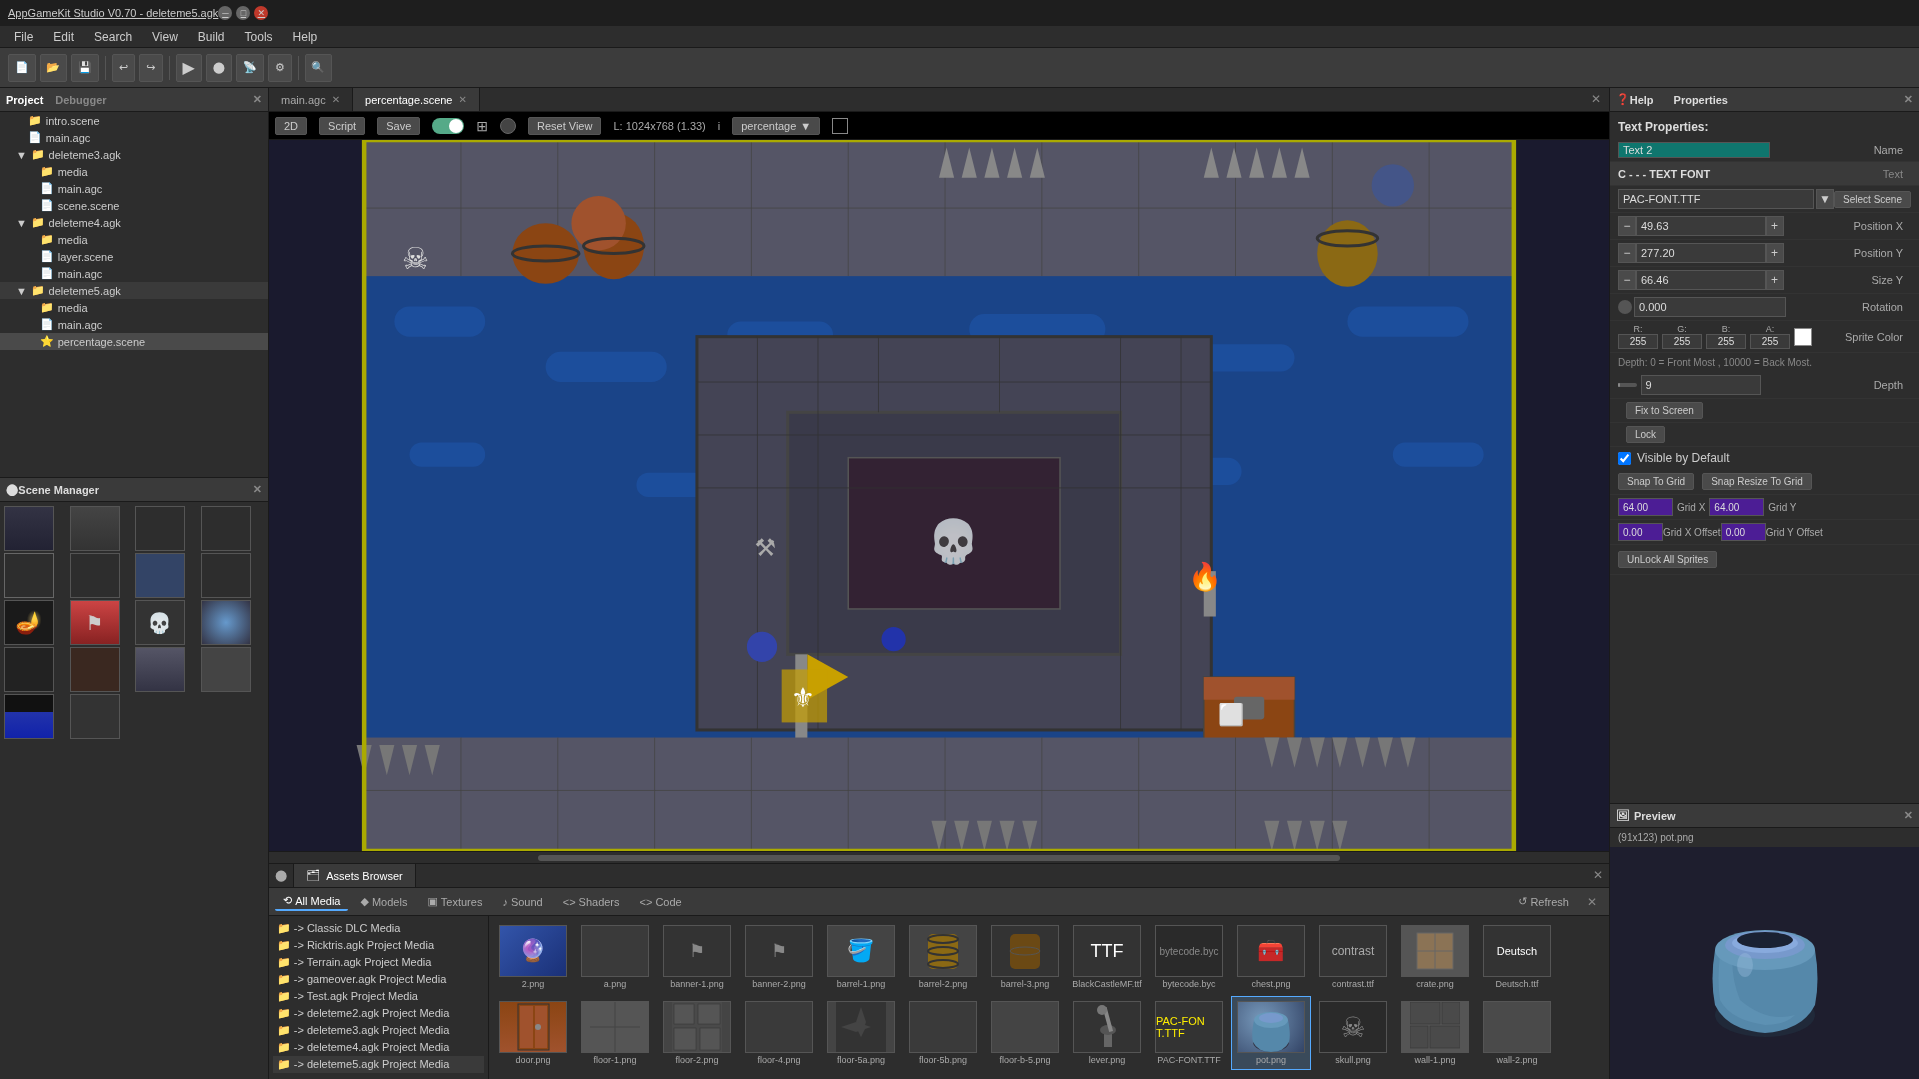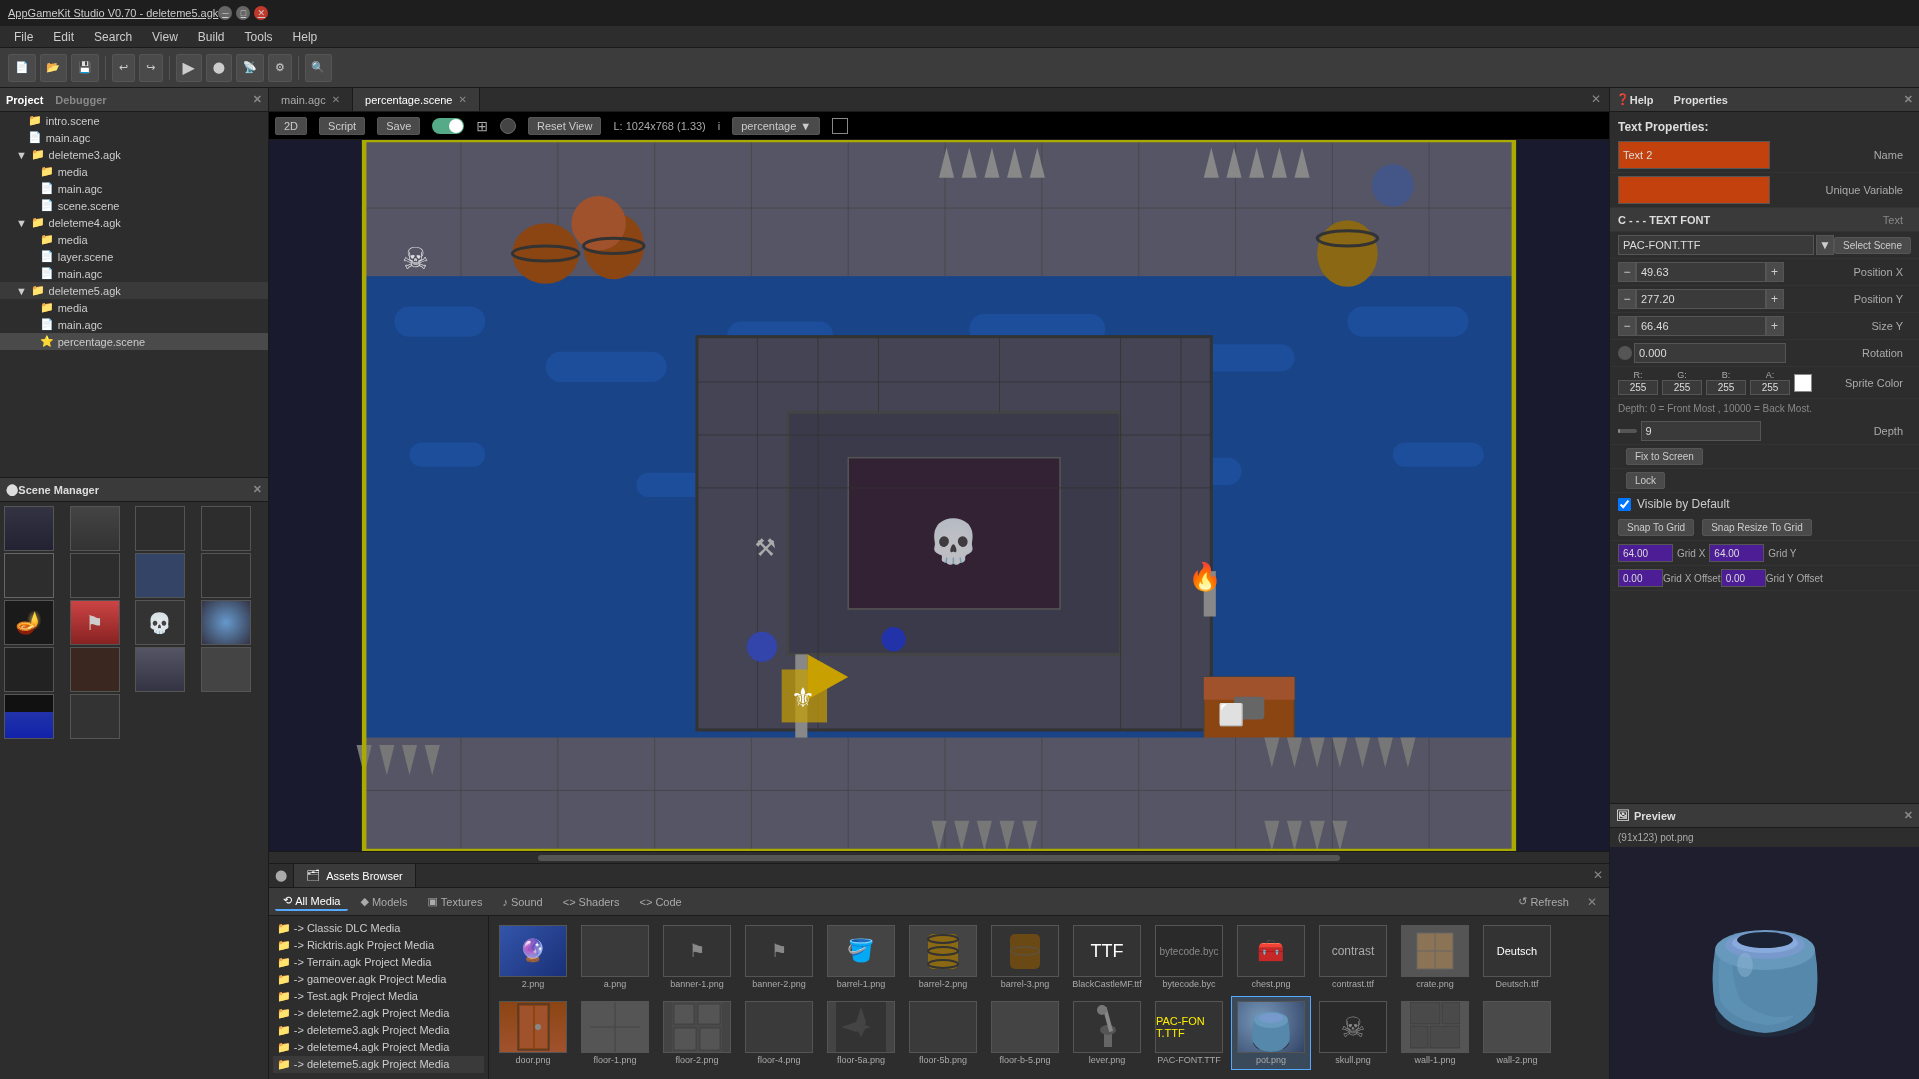--- a/index.html
+++ b/index.html
@@ -81,21 +81,21 @@
     
     #right-panel { width: 310px; background: #2d2d2d; display: flex; flex-direction: column; border-left: 1px solid #1a1a1a; }
     
     
     #props-panel { flex: 1; overflow-y: auto; }
     .props-header { height: 24px; background: #3a3a3a; display: flex; align-items: center; padding: 0 6px; font-size: 11px; font-weight: bold; color: #ddd; border-bottom: 1px solid #1a1a1a; }
     .props-title { padding: 8px 8px 4px; font-size: 12px; font-weight: bold; color: #ddd; }
     .prop-row { display: flex; align-items: center; padding: 3px 8px; border-bottom: 1px solid #333; min-height: 24px; }
     .prop-label { color: #aaa; font-size: 11px; flex: 1; text-align: right; padding-right: 8px; }
     .prop-value { background: #3a3a3a; border: 1px solid #555; color: #ddd; font-size: 11px; padding: 2px 4px; min-width: 120px; height: 20px; }
-    .prop-value-wide { background: #c2410c; border: 1px solid #555; color: #ddd; font-size: 11px; padding: 2px 4px; flex: 1; height: 28px; }
+    .prop-value-wide { background: #0f766e; border: 1px solid #555; color: #ddd; font-size: 11px; padding: 2px 4px; flex: 1; height: 16px; }
     .prop-btn { padding: 2px 8px; background: #4a4a4a; border: 1px solid #555; color: #ccc; cursor: pointer; font-size: 10px; border-radius: 2px; white-space: nowrap; }
     .prop-adj { background: #4a4a4a; border: 1px solid #555; color: #ccc; width: 18px; height: 20px; display: flex; align-items: center; justify-content: center; cursor: pointer; font-size: 12px; }
     .color-row { display: flex; align-items: center; gap: 4px; }
     .color-comp { display: flex; flex-direction: column; align-items: center; font-size: 9px; color: #aaa; }
     .color-val { width: 40px; background: #3a3a3a; border: 1px solid #555; color: #ddd; font-size: 10px; padding: 1px 2px; text-align: center; }
     .prop-checkbox { display: flex; align-items: center; gap: 6px; padding: 4px 8px; }
     .prop-checkbox input { cursor: pointer; }
     .grid-prop-label { font-size: 10px; color: #aaa; }
     .grid-prop-val { background: #4c1d95; border: 1px solid #555; color: #ddd; font-size: 10px; padding: 1px 4px; width: 55px; height: 18px; }
 
@@ -740,24 +740,20 @@
         <span class="panel-close">✕</span>
       </div>
 
       <div class="props-title">Text Properties:</div>
 
       <div class="prop-row">
         <input class="prop-value-wide" type="text" value="Text 2" style="flex: 1 1 0%;">
         <span class="prop-label">Name</span>
       </div>
 
-      <div class="prop-row">
-        <input class="prop-value-wide" type="text" value="" style="flex: 1 1 0%;">
-        <span class="prop-label">Unique Variable</span>
-      </div>
 
       <div class="prop-row" style="background:#3a3a3a;">
         <span class="prop-label" style="flex:1; text-align:left; font-weight:bold; color:#ddd;">C - - - TEXT FONT</span>
         <span class="prop-label" style="color:#888;">Text</span>
       </div>
 
       <div class="prop-row">
         <div style="display:flex; align-items:center; flex:1; gap:2px;">
           <input class="prop-value" type="text" value="PAC-FONT.TTF" style="flex: 1 1 0%;">
           <div class="prop-adj">▼</div>
@@ -858,20 +854,23 @@
 
       <div class="prop-row">
         <div style="flex:1; display:flex; align-items:center; ">
           <input class="grid-prop-val" type="text" value="0.00" style="width: 45px;">
           <span class="grid-prop-label">Grid X Offset</span>
           <input class="grid-prop-val" type="text" value="0.00" style="width: 45px;">
           <span class="grid-prop-label">Grid Y Offset</span>
         </div>
       </div>
 
+      <div class="prop-row" style="padding:6px 8px;">
+        <button class="prop-btn" style="background:#4a4a4a;">UnLock All Sprites</button>
+      </div>
     </div>
 
     <div id="preview-panel">
       <div class="preview-header">
         <span>🖼</span>
         <span style="margin-left:4px;">Preview</span>
         <span class="panel-close">✕</span>
       </div>
       <div class="preview-title">(91x123) pot.png</div>
       <div class="preview-area">

